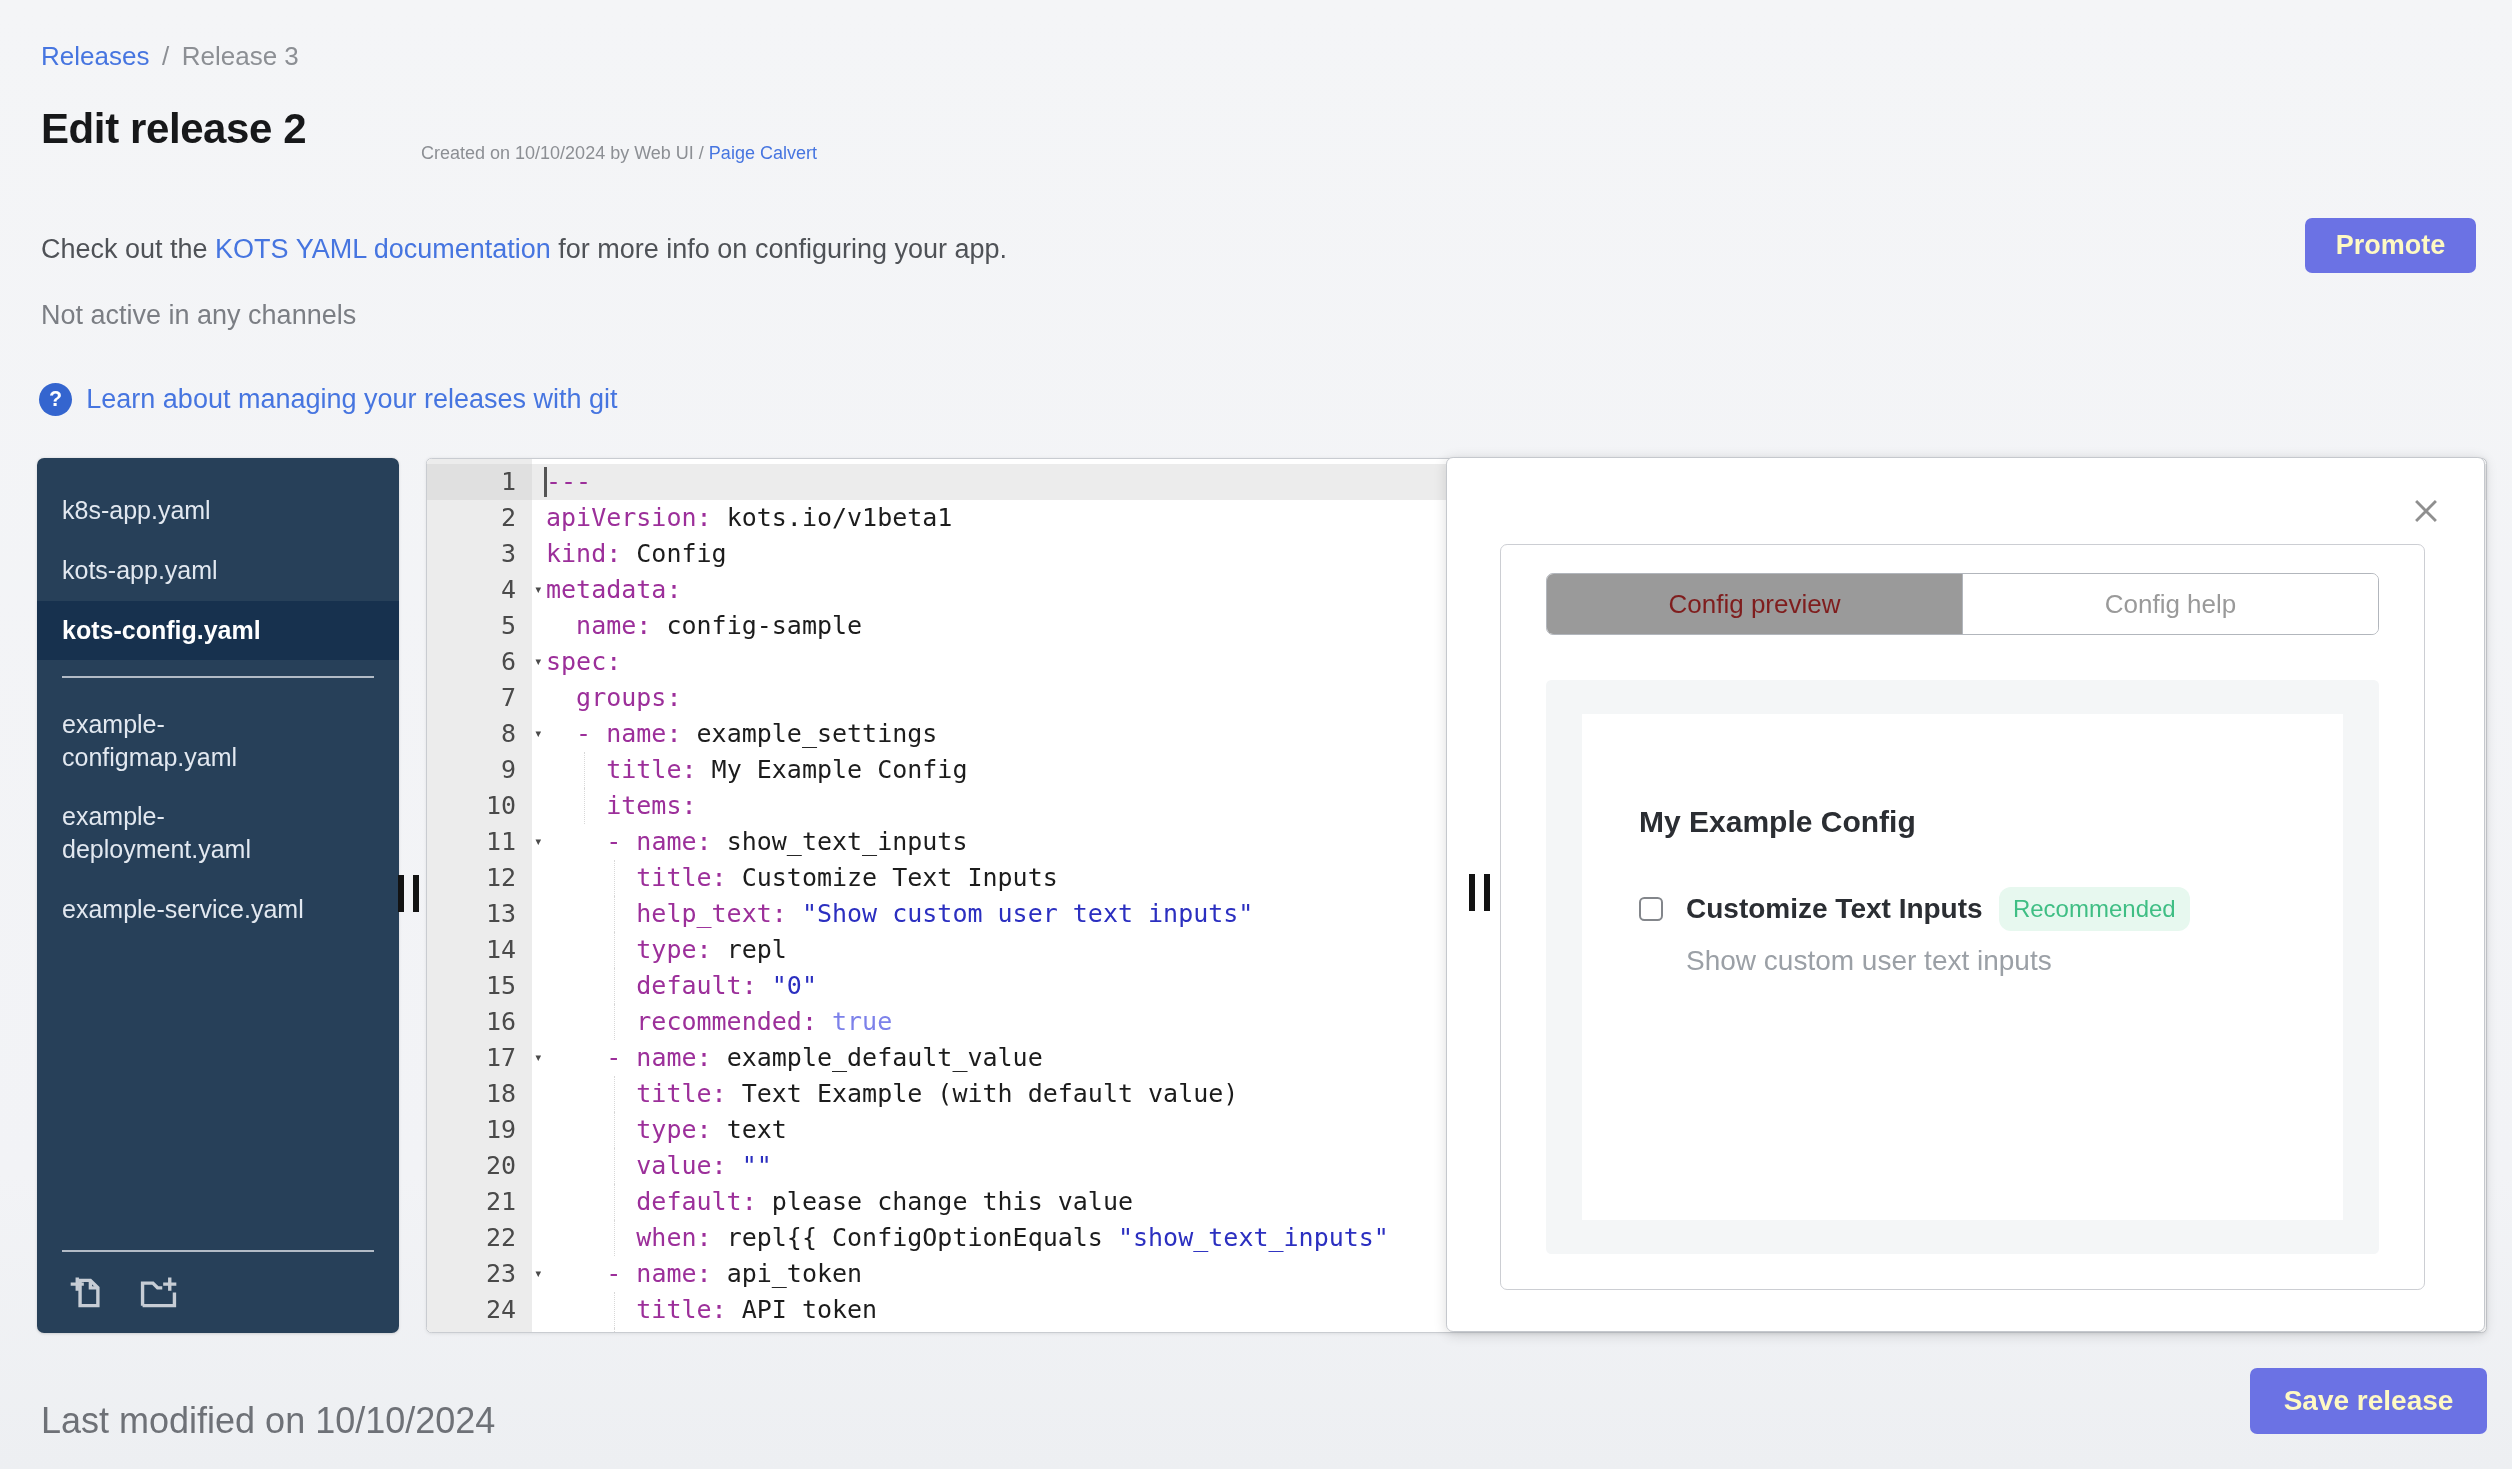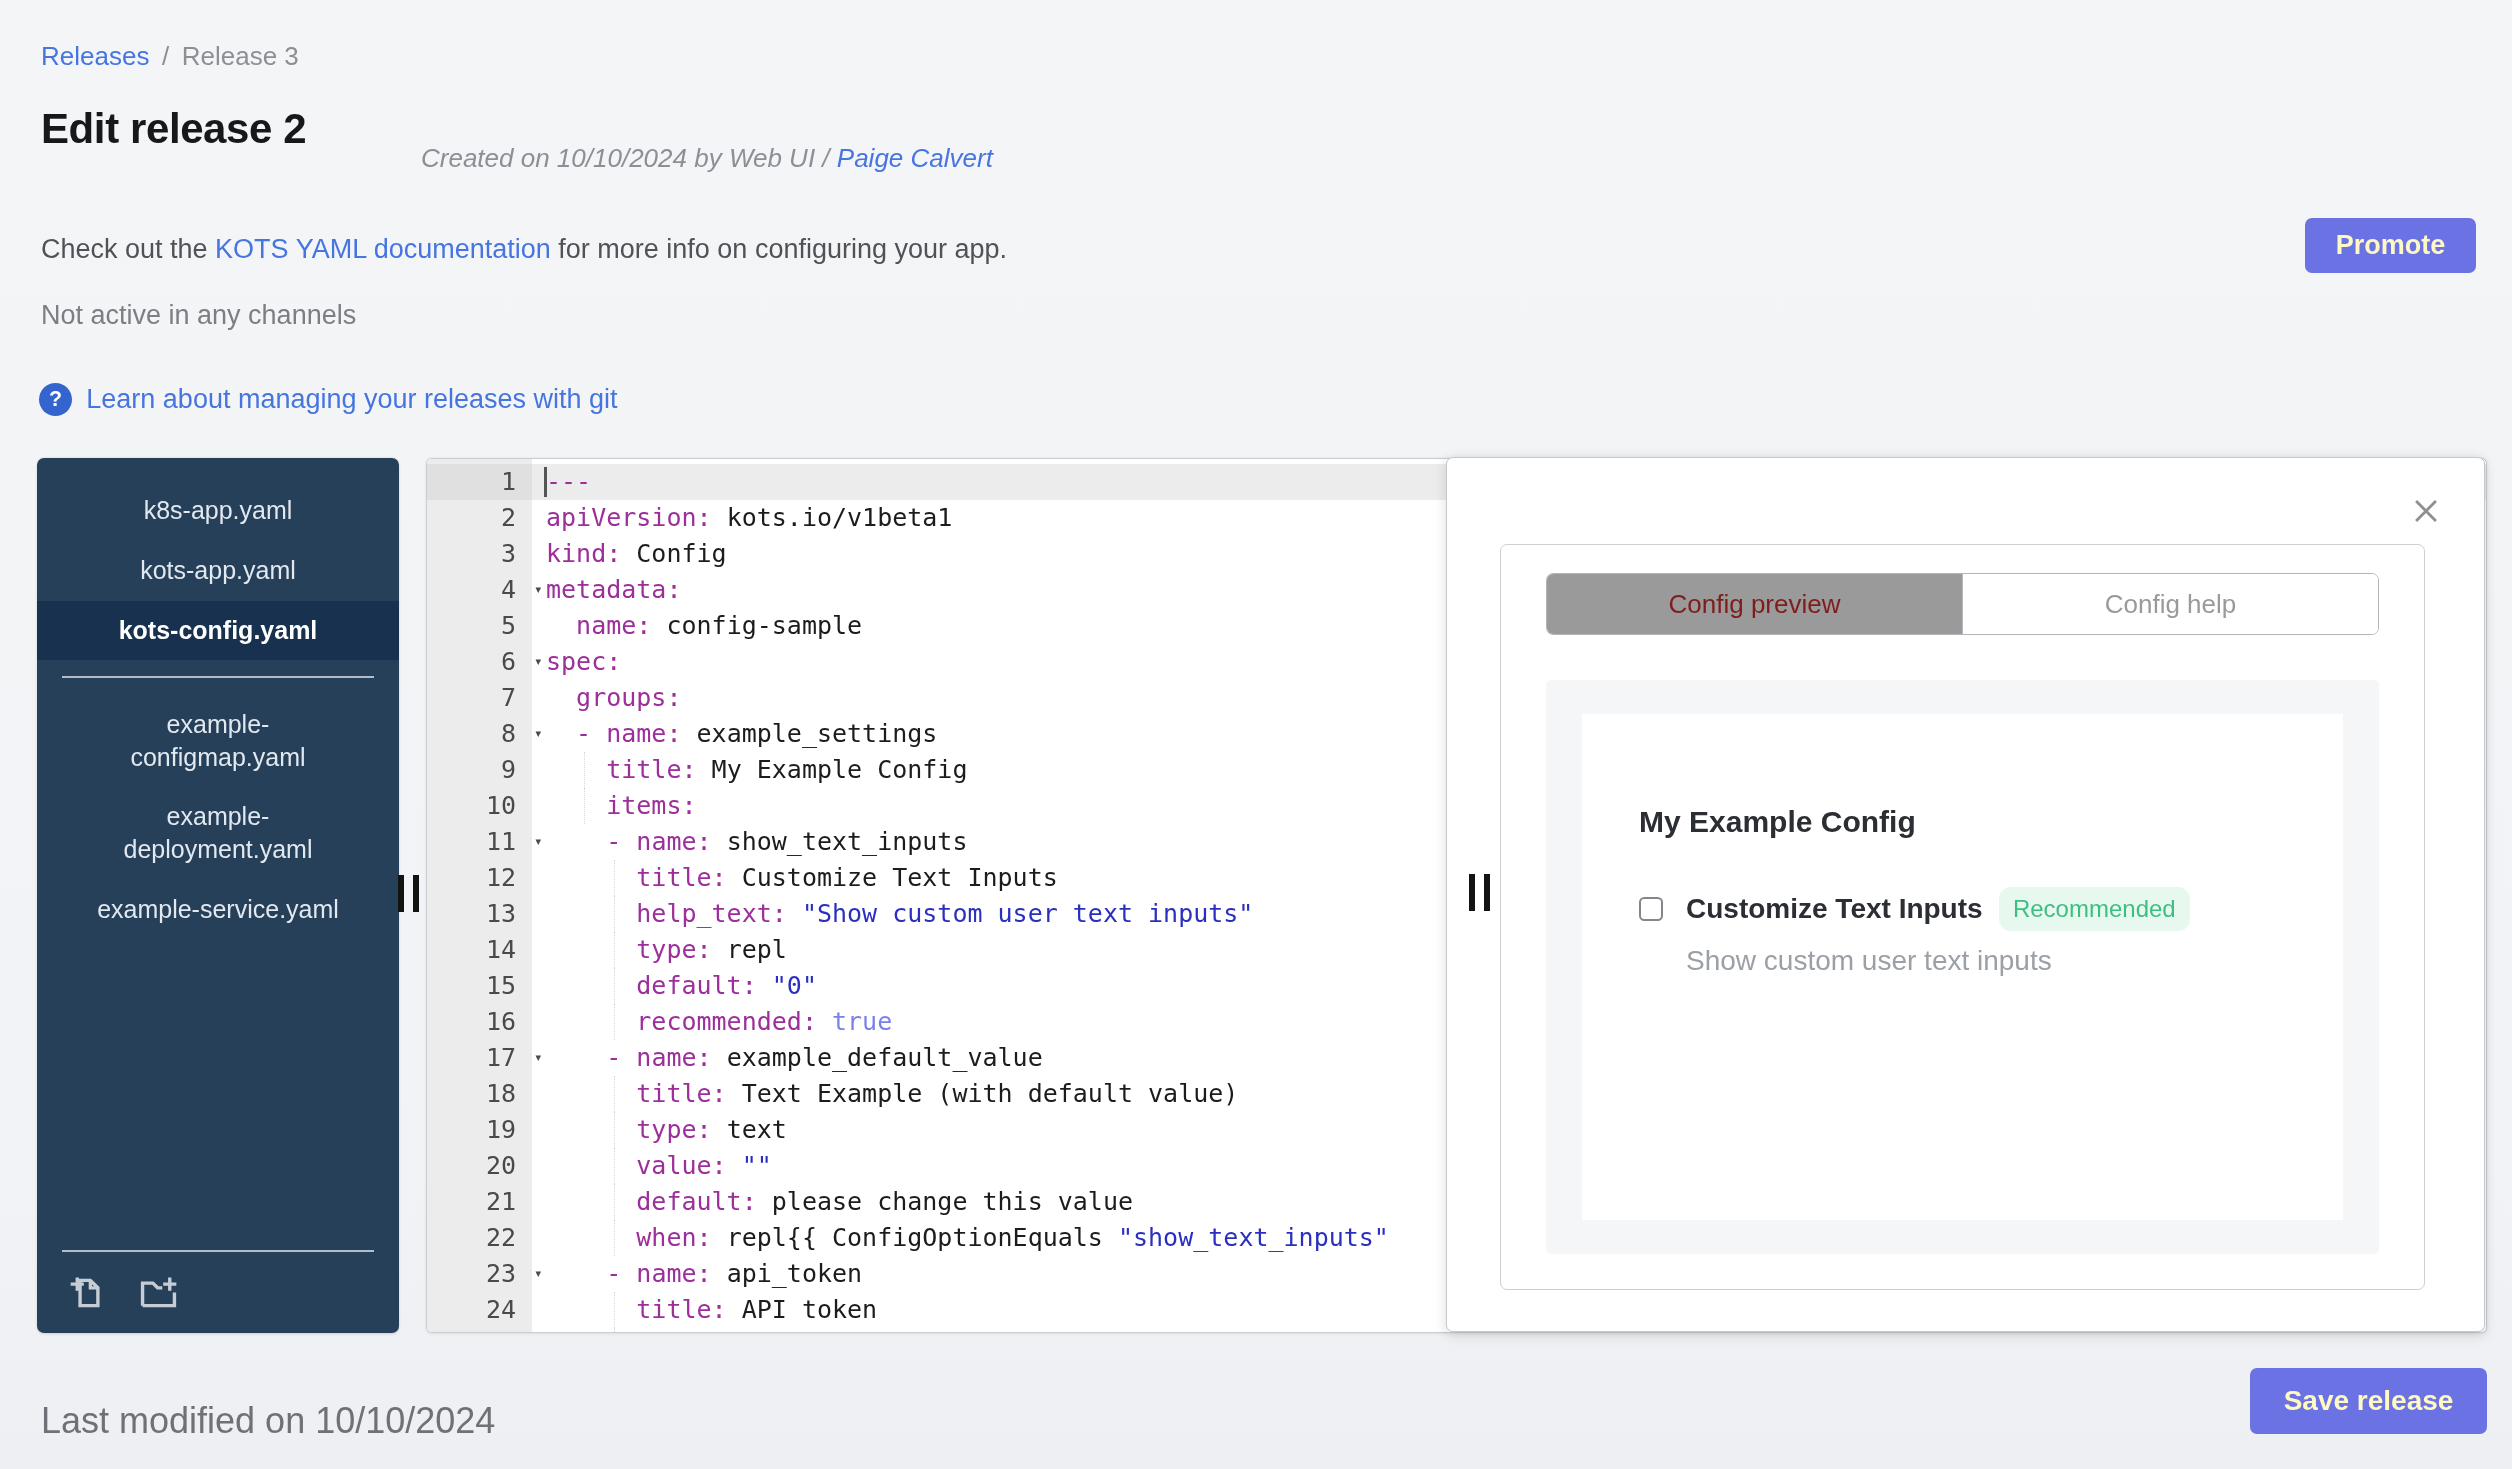--- a/index.html
+++ b/index.html
@@ -8,35 +8,35 @@
           background:linear-gradient(180deg,#f4f5f7 0%,#f2f3f6 80%,#edeff2 100%);}
   a{text-decoration:none;cursor:pointer;}
   .link{color:var(--link,#4675e0);}
 
   
   .breadcrumb{position:absolute;left:41px;top:41px;font-size:26px;}
   .breadcrumb .sep,.breadcrumb .current{color:#8c8f94;}
   .breadcrumb .current{margin-left:5.3px;}
   .breadcrumb .link{margin-right:5.3px;}
   .page-title{position:absolute;left:41px;top:105px;font-size:42px;font-weight:bold;color:#17181a;letter-spacing:-0.4px;margin:0;}
-  .created{position:absolute;left:421px;top:143px;font-size:26px;color:#8c8f94;font-style:italic;}
+  .created{position:absolute;left:421px;top:143px;font-size:18px;color:#8c8f94;}
   .btn{position:absolute;background:var(--accent,#6b72e4);color:#fef9c3;border:none;border-radius:7.1px;
        font-family:"Liberation Sans",sans-serif;font-weight:bold;cursor:pointer;}
   .promote-btn{left:2305px;top:218px;width:171px;height:55px;font-size:27px;}
   .save-btn{left:2250px;top:1368px;width:237px;height:66px;font-size:28px;}
   .intro{position:absolute;left:41px;top:234px;font-size:27px;color:#4f5257;}
   .status{position:absolute;left:41px;top:300px;font-size:27px;color:#7b7e84;}
   .git-row{position:absolute;left:39px;top:383px;display:flex;align-items:center;gap:14.3px;font-size:27px;}
   .q-icon{width:33px;height:33px;border-radius:50%;background:#3465cf;color:#fff;display:flex;
           align-items:center;justify-content:center;font-size:21.4px;font-weight:bold;}
 
   
   .sidebar{position:absolute;left:37px;top:458px;width:362px;height:875px;background:#274059;border-radius:7.1px;
            display:flex;flex-direction:column;box-shadow:0 0.9px 2.7px rgba(0,0,0,.15);}
-  .file-list{padding-top:23px;flex:1;overflow:hidden;text-align:center;}
+  .file-list{padding-top:23px;flex:1;overflow:hidden;}
   .file-item{padding:13.4px 25px;font-size:25px;line-height:33px;color:#e2e8f0;white-space:pre-line;cursor:pointer;}
   .file-item.sel{background:#17314e;color:#fff;font-weight:bold;}
   .sb-divider{height:1.8px;background:#c2c9d2;margin:16px 25px;opacity:.9;}
   .sb-bottom{padding:0 0 18px 0;}
   .sb-bottom .sb-divider{margin:0 25px 18px;}
   .icon-row{display:flex;gap:25px;padding:0 28.5px;}
   .icon-btn{background:none;border:none;padding:0;cursor:pointer;line-height:0;}
 
   
   .handle{position:absolute;display:flex;gap:9px;z-index:7;cursor:col-resize;}

